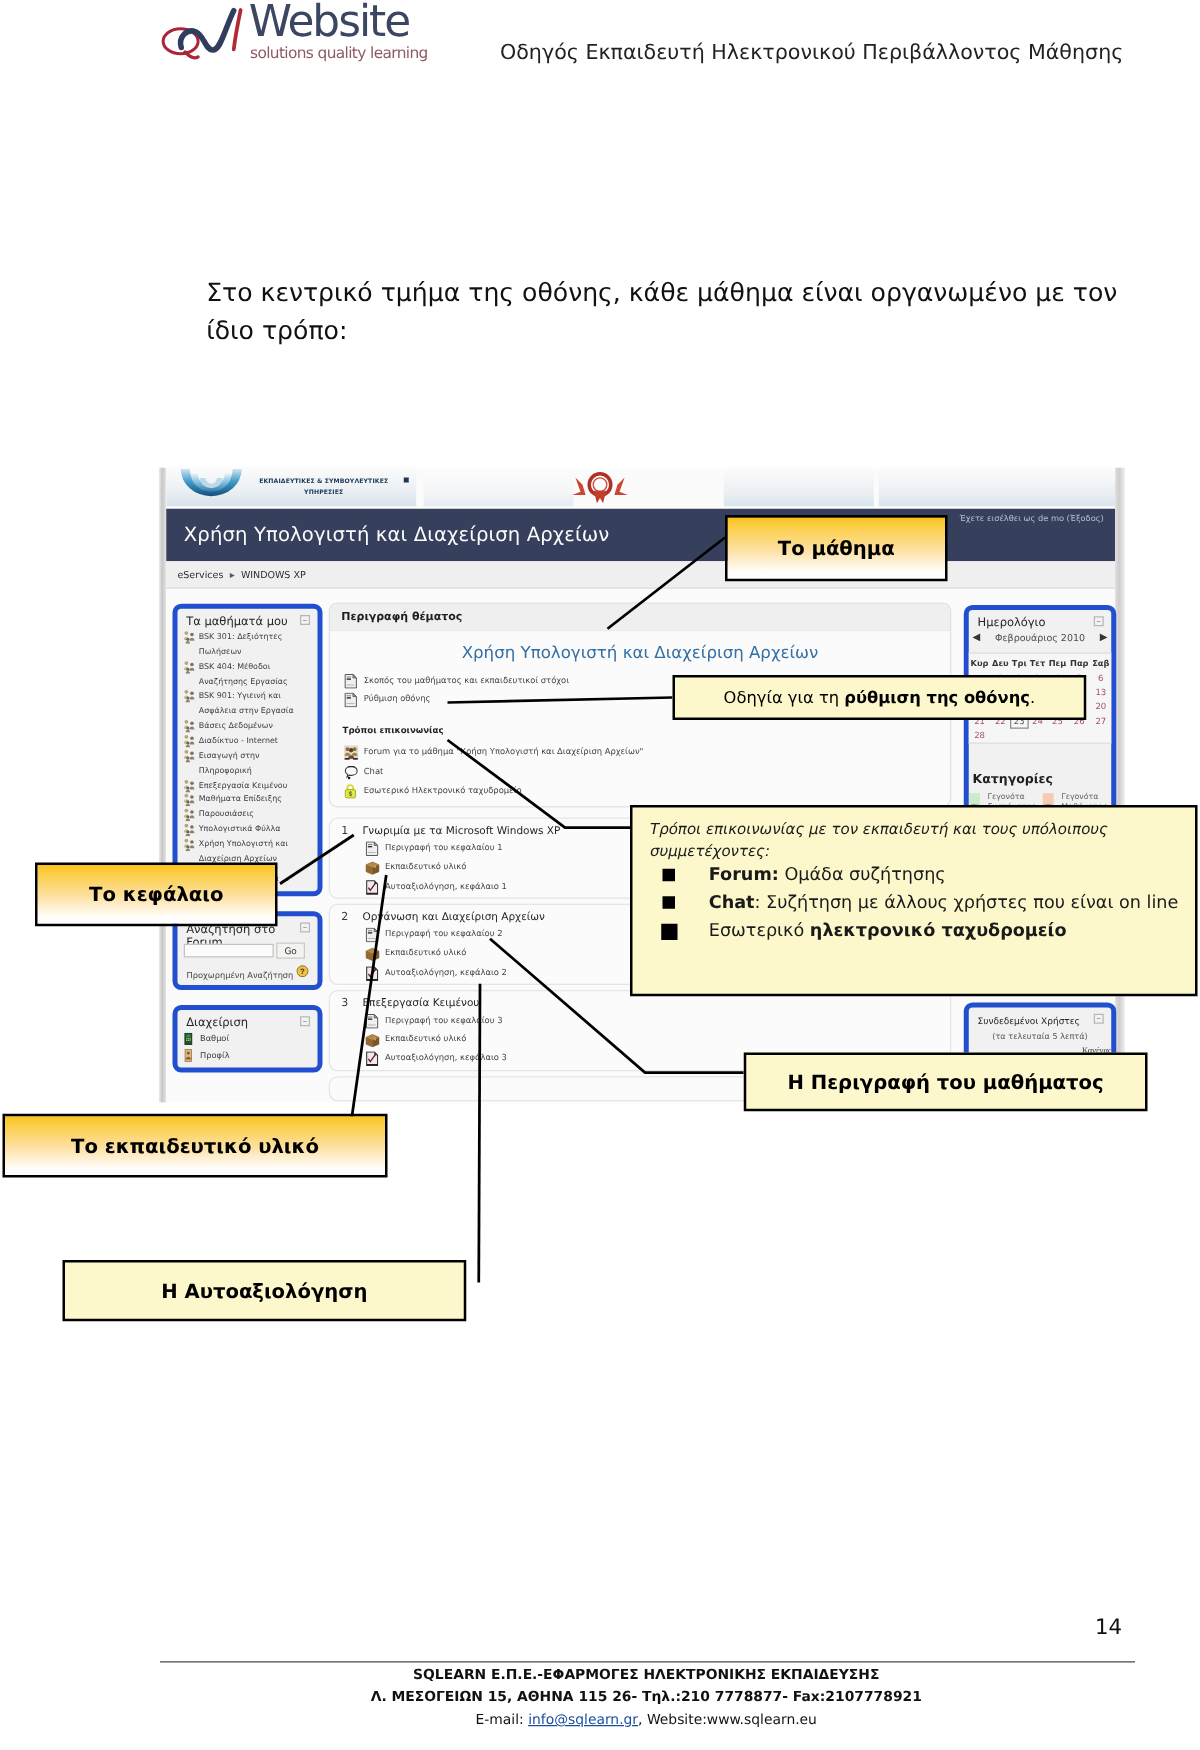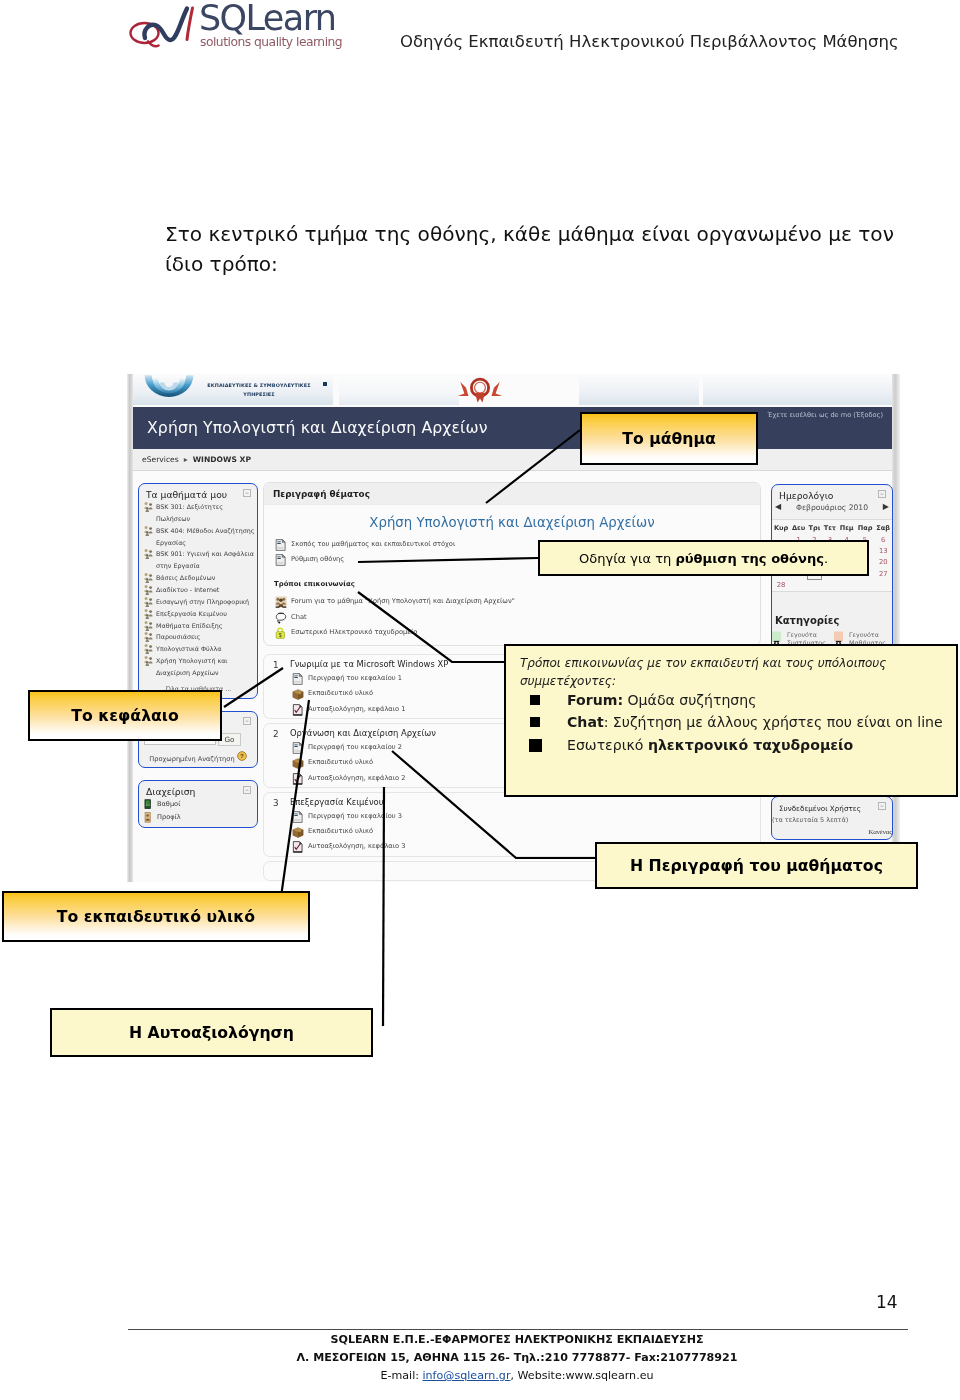--- a/index.html
+++ b/index.html
@@ -79,29 +79,29 @@
   .topbar-title{position:absolute;left:14px;top:11px;font-size:15.7px;color:#fff;font-weight:normal;
                 letter-spacing:.1px;}
   .topbar-user{position:absolute;right:9px;top:4px;font-size:6.6px;color:#b9c1d2;}
 
   
   .crumbs{position:absolute;left:0;top:75px;width:759px;height:22px;background:#f2f2f2;
           border-bottom:1px solid #dcdcdc;}
   .crumbs-in{position:absolute;left:9px;top:6px;font-size:7.6px;color:#2b2b2b;
              font-family:"DejaVu Sans",sans-serif;}
   .crumbs-in .arrow{color:#555;font-size:8px;padding:0 5px;}
-  .crumbs-in .b{font-weight:bold;}
+  .crumbs-in .b{font-weight:normal;}
 
   
   .cols{position:absolute;left:0;top:97px;width:759px;height:411px;background:#fff;}
   .col-l{position:absolute;left:5px;top:12px;width:120px;}
   .col-c{position:absolute;left:130px;top:11px;width:498px;}
   .col-r{position:absolute;left:638px;top:13px;width:122px;}
 
-  .panel{background:#f4f4f4;border:1px solid #1d4ed8;border-radius:7px;margin-bottom:12px;}
+  .panel{background:#f4f4f4;border:4px solid #1d4ed8;border-radius:7px;margin-bottom:12px;}
   .panel-h{position:relative;padding:5px 8px 1px 7px;font-size:9.2px;color:#222;}
   .panel-h .mini{position:absolute;right:6px;top:5px;width:8px;height:8px;border:1px solid #b9b9b9;
                  background:#f6f6f6;color:#777;font-size:7px;line-height:6px;text-align:center;}
   .panel-b{padding:0 2px 3px 3px;}
 
   .courselist{list-style:none;margin:0;padding:0;}
   .courselist li{position:relative;padding:0 0 0 14px;font-size:6.35px;color:#3b3b3b;line-height:1.87;
                  margin-bottom:0px;}
   .ci{position:absolute;left:1px;top:0px;width:11px;height:11px;}
   .allcourses{text-align:center;font-size:6.35px;color:#555;padding:6px 0 3px 0;}
@@ -137,36 +137,36 @@
             border-bottom:1px solid #dedede;background:#fafafa;}
   table.cal th{font-size:6.6px;color:#333;font-weight:bold;padding:4px 0 3px 0;text-align:center;}
   table.cal td{font-size:6.8px;color:#a8505e;padding:1.1px 0;text-align:center;line-height:9px;}
   table.cal td.today{box-shadow:inset 0 0 0 1px #8d8d8d;color:#555;}
   .cat-h{font-size:10px;font-weight:bold;color:#1c1c1c;padding:23px 0 5px 3px;}
   .cats{display:flex;gap:4px;padding-bottom:6px;}
   .cat{position:relative;flex:1;font-size:6.3px;color:#666;line-height:1.3;padding-left:15px;min-height:18px;}
   .cat .sw{position:absolute;left:0;top:0;width:11px;height:16px;line-height:0;}
   .online-h{font-size:7.2px;color:#222;}
   .spacer-panel{height:116px;}
-  .online-s{font-size:6.5px;color:#555;text-align:left;padding-top:2px;}
+  .online-s{font-size:6.5px;color:#555;text-align:center;padding-top:2px;}
   .online-n{font-size:6.8px;color:#333;text-align:right;padding:4px 0 4px 0;font-family:Liberation Serif, serif;}
 </style>
 </head>
 <body>
 
 <div class="page">
 
   <div class="hdr-logo">
     <svg class="logo-mark" width="86" height="54" viewBox="0 0 86 54">
       <ellipse cx="17.5" cy="33" rx="14" ry="10" fill="none" stroke="#ac2437" stroke-width="2.4"></ellipse>
       <path d="M21 41.5 C25.5 46.5 29 47 31.5 45.5" fill="none" stroke="#ac2437" stroke-width="2.6" stroke-linecap="round"></path>
       <path d="M18 38 C15.5 29.5 22.5 22.5 29.5 25.5 C36.5 28.5 37 39.5 43 40 C49.5 40.5 52.5 24 60 8.5" fill="none" stroke="#313d5e" stroke-width="4.4" stroke-linecap="round"></path>
       <path d="M65.5 8 C63 20 61 31 60 39.5" fill="none" stroke="#b02a37" stroke-width="3" stroke-linecap="round"></path>
     </svg>
-    <div class="logo-word">SQLearn</div>
+    <div class="logo-word">Website</div>
     <div class="logo-tag">solutions quality learning</div>
   </div>
   <div class="hdr-title">Οδηγός Εκπαιδευτή Ηλεκτρονικού Περιβάλλοντος Μάθησης</div>
 
   <div class="sec-para">Στο κεντρικό τμήμα της οθόνης, κάθε μάθημα είναι οργανωμένο με τον ίδιο τρόπο:</div>
 
   <div id="shot">
     <div class="sb-left"></div>
     <div class="sb-right"></div>
     <div class="shot-body">

